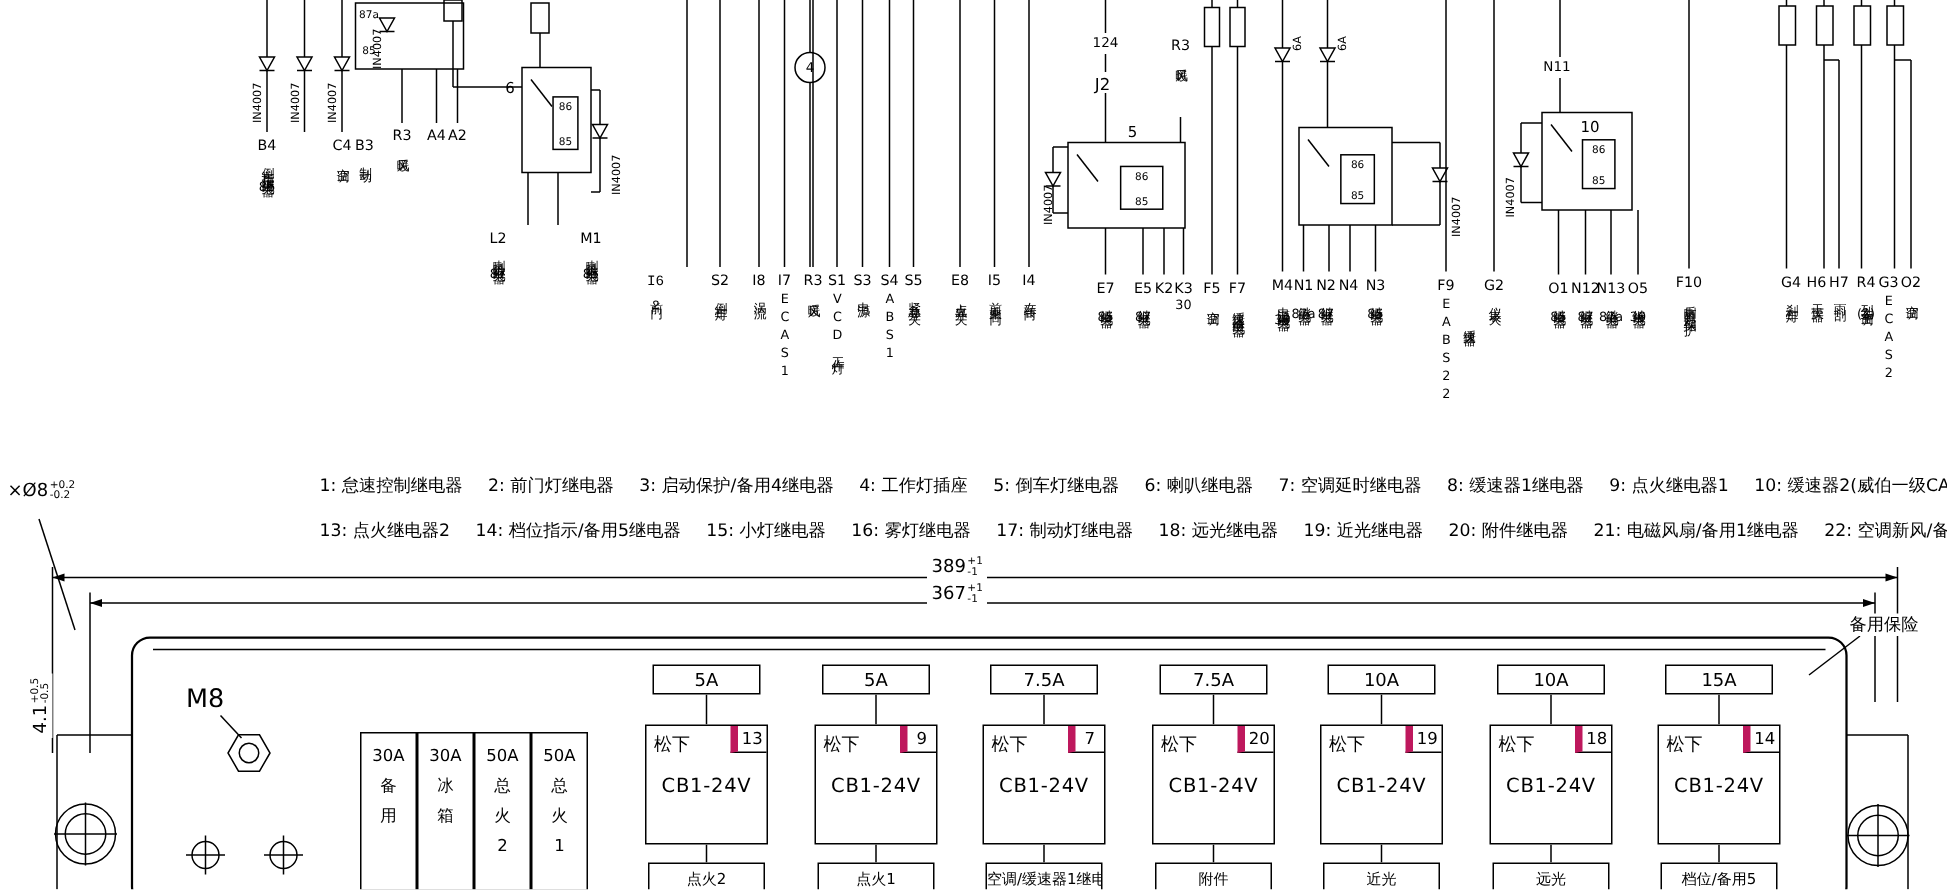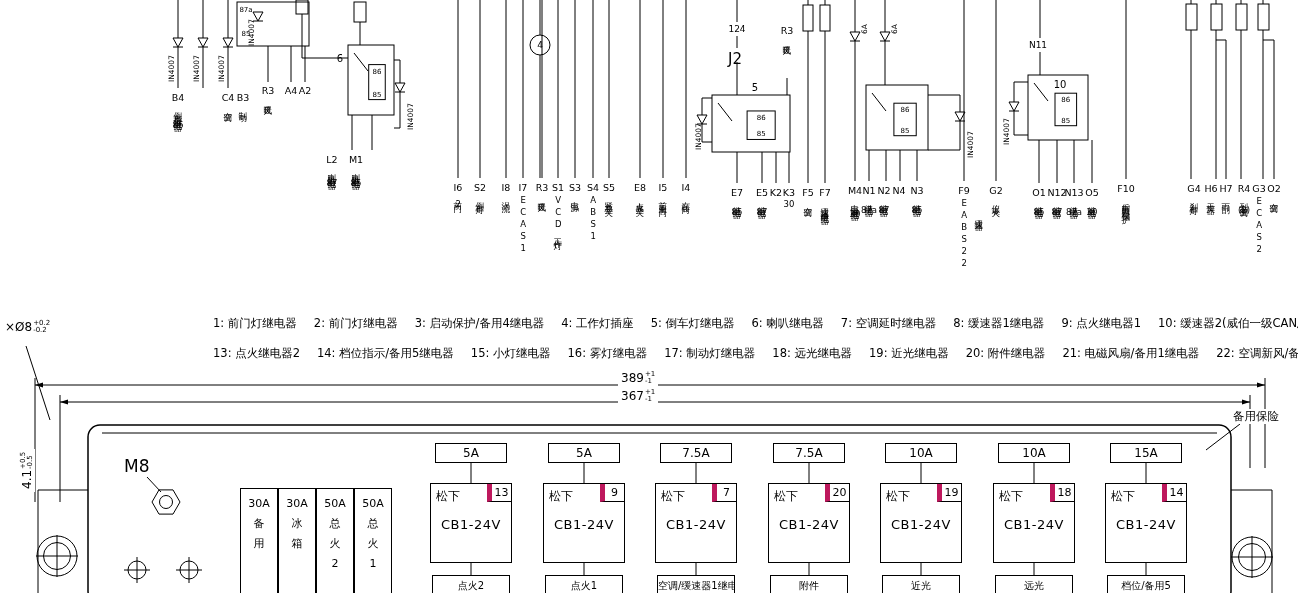--- a/index.html
+++ b/index.html
@@ -228,21 +228,21 @@
       <line x1="921" y1="463" x2="921" y2="483" stroke="#000" stroke-width="1"></line>
       <line x1="921" y1="563" x2="921" y2="575" stroke="#000" stroke-width="1"></line>
       <line x1="1034" y1="463" x2="1034" y2="483" stroke="#000" stroke-width="1"></line>
       <line x1="1034" y1="563" x2="1034" y2="575" stroke="#000" stroke-width="1"></line>
       <line x1="1146" y1="463" x2="1146" y2="483" stroke="#000" stroke-width="1"></line>
       <line x1="1146" y1="563" x2="1146" y2="575" stroke="#000" stroke-width="1"></line>
     </svg>
 
   <div id="labels">
       <div class="t" style="left: 737px; top: 24px; font-size: 9px;">124</div>
-      <div class="t" style="left: 735px; top: 50px; font-size: 15px;">J2</div>
+      <div class="t" style="left: 735px; top: 50px; font-size: 11px;">J2</div>
       <div class="t" style="left: 1038px; top: 40px; font-size: 9px;">N11</div>
       <div class="t" style="left: 246px; top: 6px; font-size: 7px;">87a</div>
       <div class="t" style="left: 246px; top: 30px; font-size: 7px;">85</div>
       <div class="rt" style="left: 167px; top: 82px;">IN4007</div>
       <div class="rt" style="left: 192px; top: 82px;">IN4007</div>
       <div class="rt" style="left: 217px; top: 82px;">IN4007</div>
       <div class="rt" style="left: 247px; top: 46px;">IN4007</div>
       <div class="rt" style="left: 406px; top: 130px;">IN4007</div>
       <div class="rt" style="left: 694px; top: 150px;">IN4007</div>
       <div class="rt" style="left: 966px; top: 158px;">IN4007</div>
@@ -270,26 +270,26 @@
         <div class="cid">A4</div>
       </div>
       <div class="col" style="left: 305px; top: 86px;">
         <div class="cid">A2</div>
       </div>
       <div class="col" style="left: 332px; top: 155px;">
         <div class="cid">L2</div>
         <div class="vt">喇叭继电器</div>
         <div class="cpin">87</div>
       </div>
-      <div class="col" style="left: 356px; top: 155px;">
+      <div class="col" style="left: 394px; top: 155px;">
         <div class="cid">M1</div>
         <div class="vt">喇叭继电器</div>
         <div class="cpin">85</div>
       </div>
-      <div class="col" style="left: 458px; top: 183px;">
+      <div class="col" style="left: 437px; top: 183px; font-family: Liberation Mono, monospace;">
         <div class="cid">I6</div>
         <div class="vt">前门2</div>
       </div>
       <div class="col" style="left: 480px; top: 183px;">
         <div class="cid">S2</div>
         <div class="vt">倒车灯</div>
       </div>
       <div class="col" style="left: 506px; top: 183px;">
         <div class="cid">I8</div>
         <div class="vt">涡流</div>
@@ -524,21 +524,21 @@
         <div class="m-top">
           <span class="m-brand">松下</span>
           <span class="m-numbox">14</span>
         </div>
         <div class="m-model">CB1-24V</div>
       </div>
       <div class="m-func" style="left: 1107px;">档位/备用5</div>
     </div>
 
   <div class="legend-row" id="legend-row-1" style="top:316px">
-      <span>1: 前门灯继电器</span>
+      <span>1: 怠速控制继电器</span>
       <span>2: 前门灯继电器</span>
       <span>3: 启动保护/备用4继电器</span>
       <span>4: 工作灯插座</span>
       <span>5: 倒车灯继电器</span>
       <span>6: 喇叭继电器</span>
       <span>7: 空调延时继电器</span>
       <span>8: 缓速器1继电器</span>
       <span>9: 点火继电器1</span>
       <span>10: 缓速器2(威伯一级CAN总线)/倒车灯继电器(丰CA</span>
     </div>

